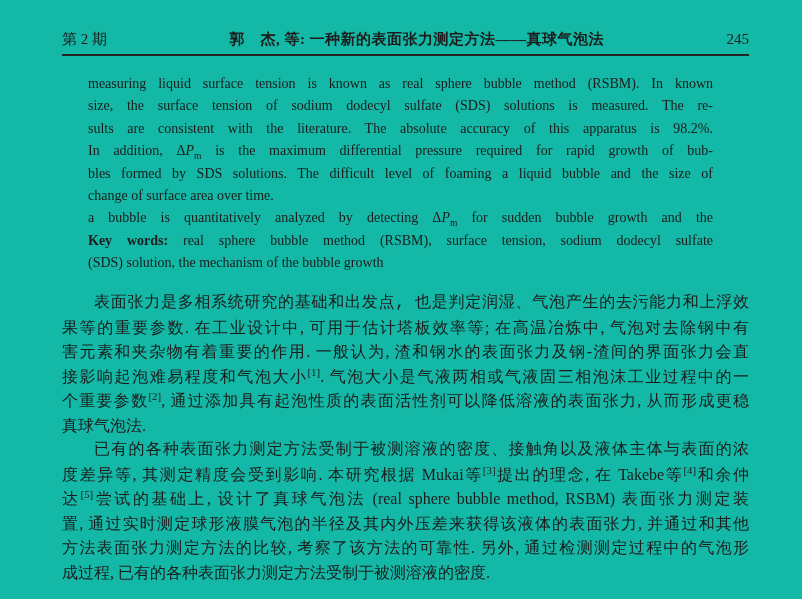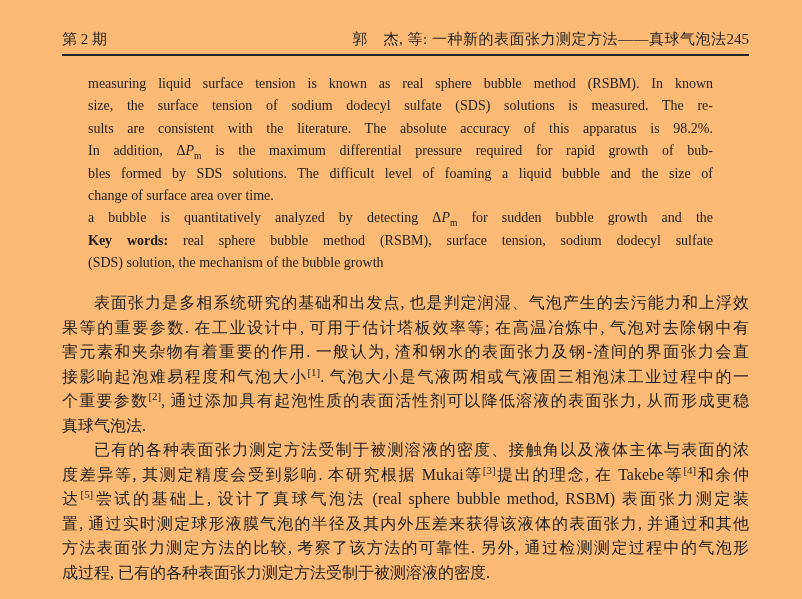--- a/index.html
+++ b/index.html
@@ -1,36 +1,36 @@
 <!DOCTYPE html>
 <html><head>
 <meta charset="utf-8">
 <style>
   html, body { margin: 0; padding: 0; background: #ffffff; }
   .page {
     position: relative;
     width: 802px;
     height: 599px;
-    background: #fdba74;
+    background: #14b8a6;
     color: #1c1c1c;
     font-family: "Liberation Serif", "DejaVu Serif", serif;
     overflow: hidden;
   }
   
   .header-row {
     position: absolute;
     left: 62px;
     width: 687px;
     top: 30px;
     display: flex;
     align-items: baseline;
     font-size: 15px;
   }
   .header-issue { white-space: nowrap; }
-  .header-title { flex: 1; text-align: right; white-space: nowrap; letter-spacing: 0.5px; }
+  .header-title { flex: 1; text-align: center; white-space: nowrap; letter-spacing: 0.5px; font-weight: bold; }
   .header-page  { white-space: nowrap; }
   .header-rule {
     position: absolute;
     left: 62px;
     width: 687px;
     top: 54px;
     height: 2px;
     background: #242424;
   }
   
@@ -60,21 +60,21 @@
     width: 687px;
     font-size: 16px;
     line-height: 24.5px;
   }
   .cn-body .tline {
     text-align: justify;
     text-align-last: justify;
     height: 24.5px;
     overflow: hidden;
   }
-  .cn-body .tline.indent { text-indent: 2em; }
+  .cn-body .tline.indent { text-indent: 2em; font-family: Liberation Mono, monospace; }
   .cn-body .tline.last   { text-align-last: left; }
   sup { font-size: 68%; line-height: 0; vertical-align: super; }
   sub { font-size: 68%; line-height: 0; vertical-align: sub; }
   i   { font-style: italic; }
   b   { font-weight: bold; }
 </style>
 </head>
 <body>
 
 <div class="page">

